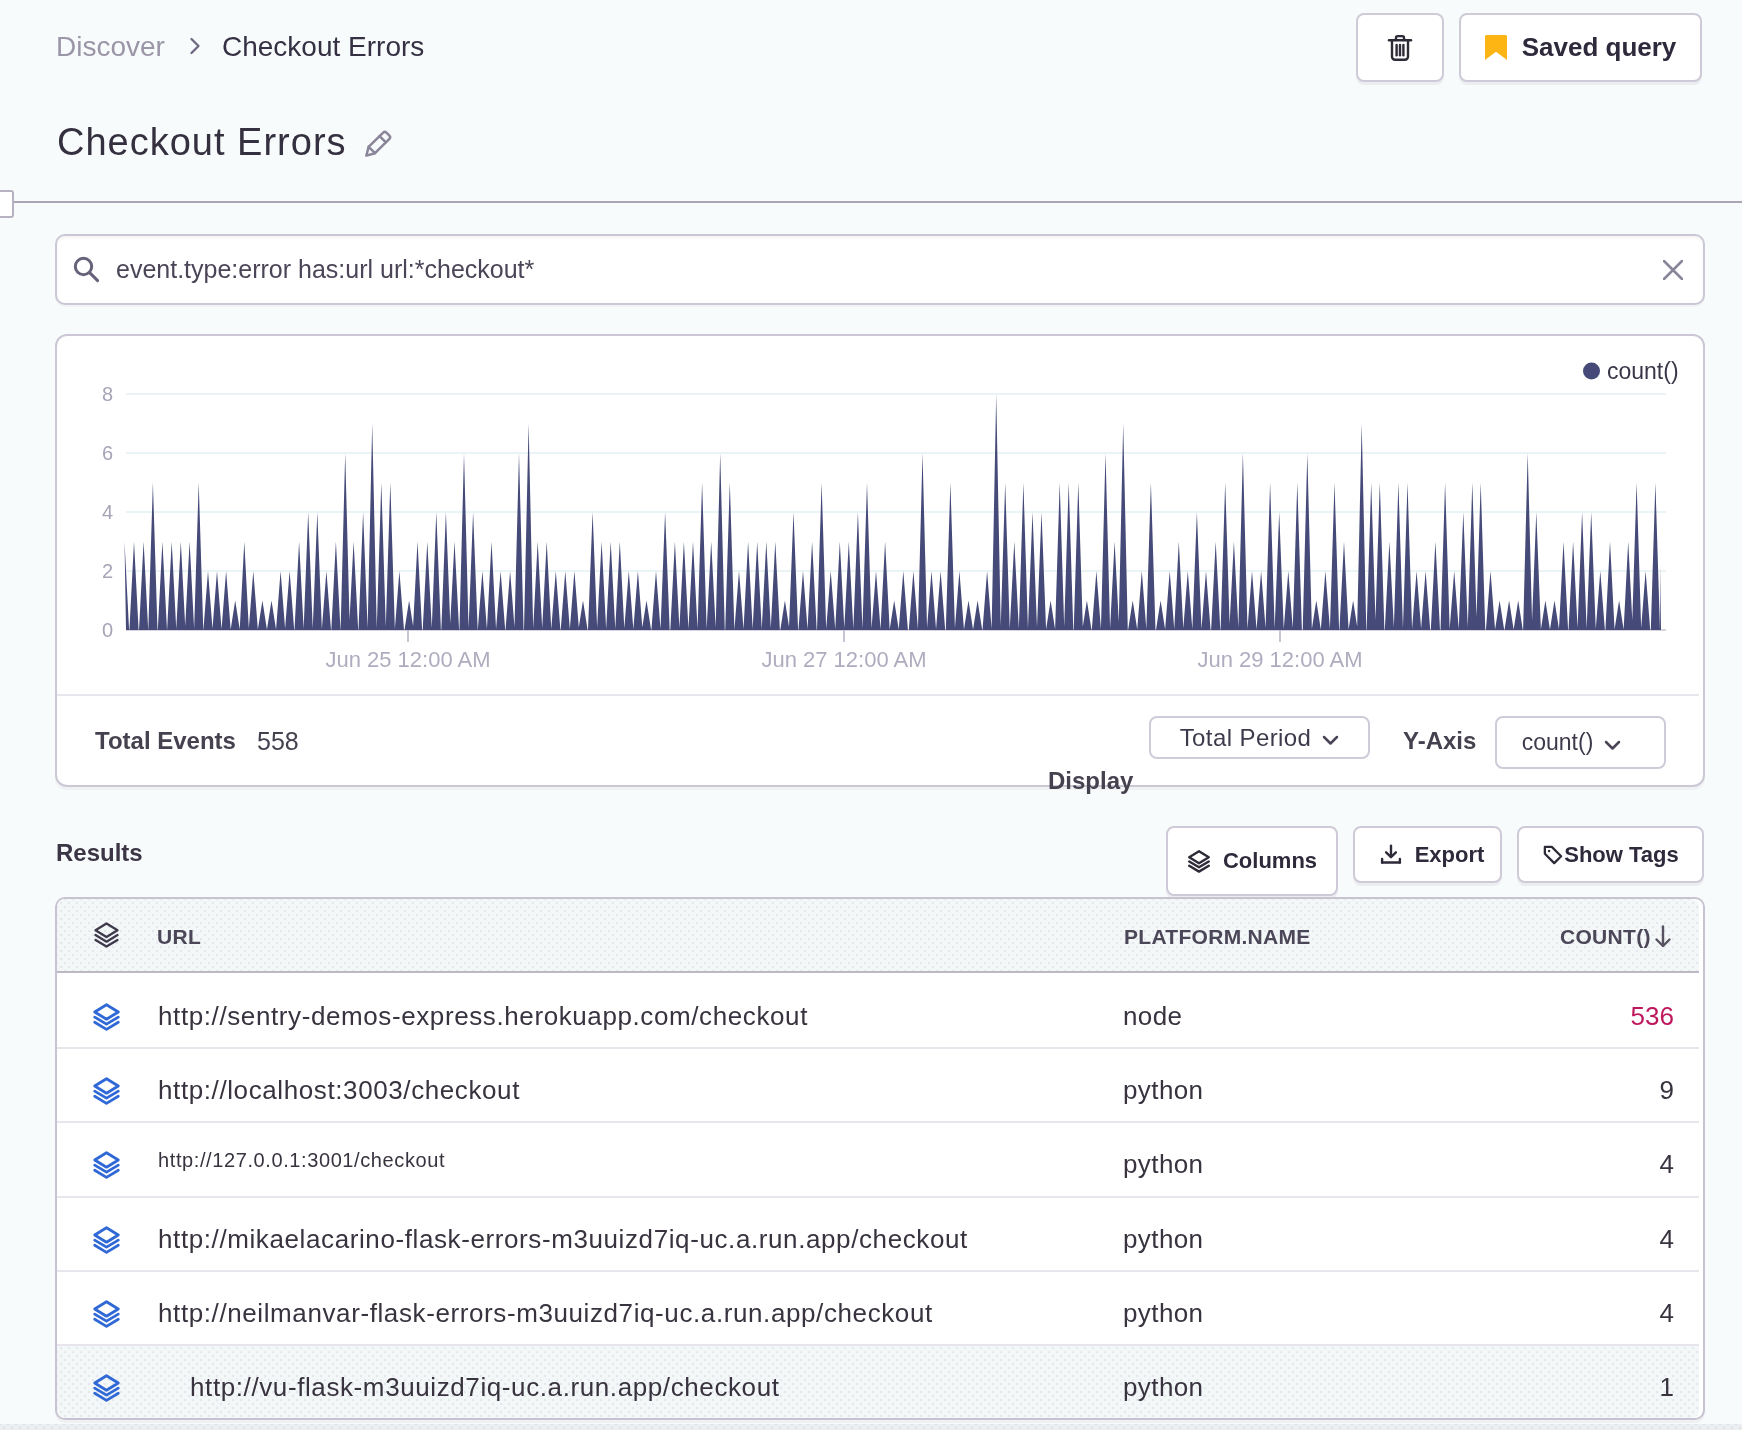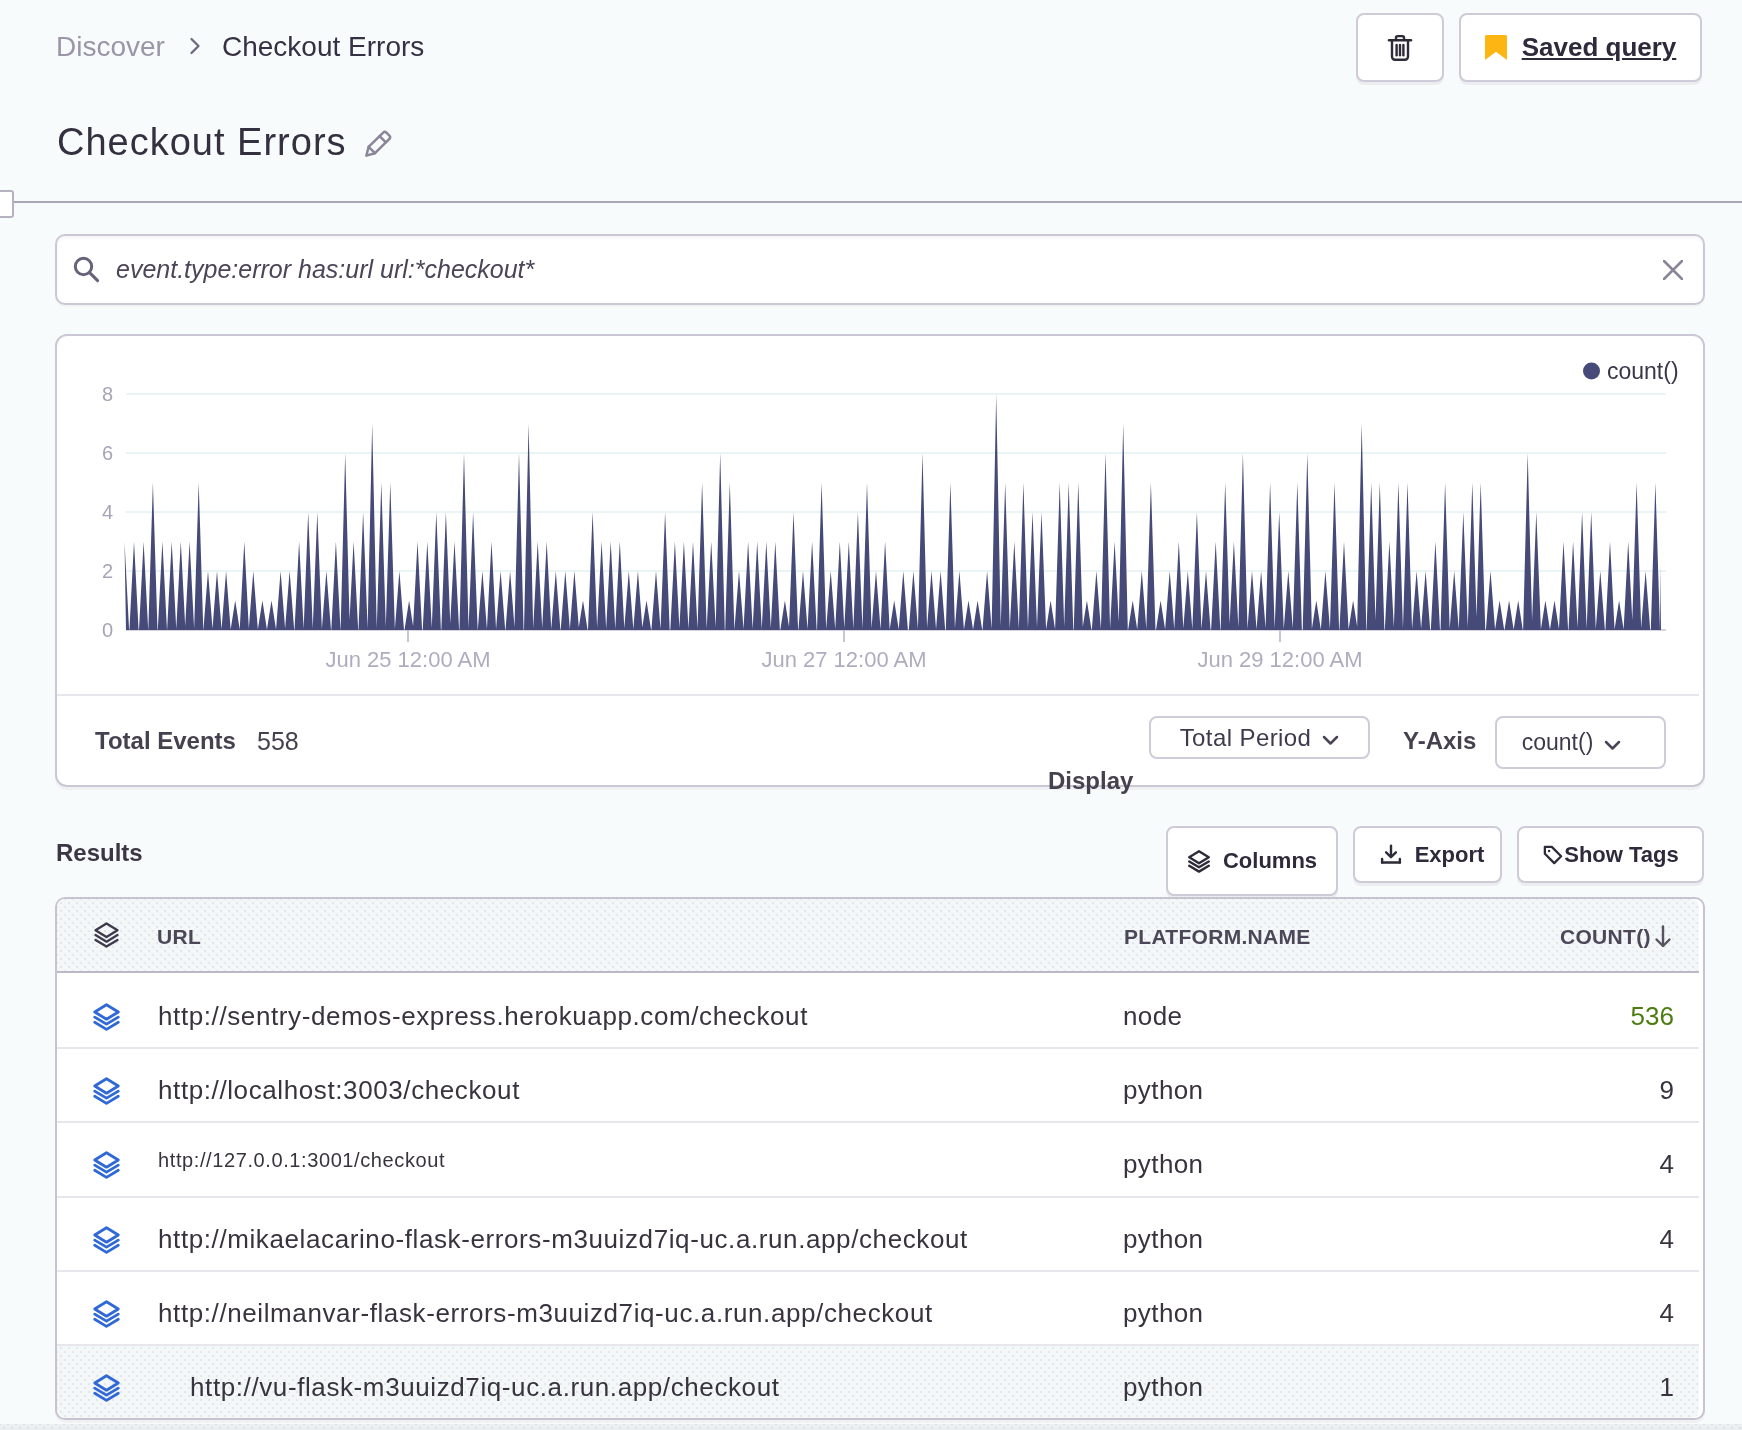--- a/index.html
+++ b/index.html
@@ -21,42 +21,42 @@
       <g fill="none" stroke="#2e2a38" stroke-width="2.4" stroke-linecap="round" stroke-linejoin="round">
         <path d="M4 8.2 H26"></path>
         <path d="M11 8 V5.7 a1.6 1.6 0 0 1 1.6 -1.6 h4.8 a1.6 1.6 0 0 1 1.6 1.6 V8"></path>
         <path d="M7 8.2 V24.8 a3 3 0 0 0 3 3 h10 a3 3 0 0 0 3 -3 V8.2"></path>
         <path d="M11.6 13 v10.2"></path>
         <path d="M15 13 v10.2"></path>
         <path d="M18.4 13 v10.2"></path>
       </g>
     </svg>
   </div>
-<div class="btn abs" style="left:1459px;top:13px;width:243px;height:69px;text-decoration:underline;">
+<div class="btn abs" style="left:1459px;top:13px;width:243px;height:69px;">
     <svg width="22" height="26" viewBox="0 0 22 26" style="margin-right:15px;">
       <path d="M1.5 0 H20.5 A1.5 1.5 0 0 1 22 1.5 V25 L11 16.8 L0 25 V1.5 A1.5 1.5 0 0 1 1.5 0 Z" fill="#fcb512"></path>
     </svg>
     <span style="font-size:26px;">Saved query</span>
   </div>
 <div class="abs" style="left:57px;top:121px;font-size:38px;letter-spacing:1px;color:#35303f;">Checkout Errors</div>
 <svg class="abs" style="left:362px;top:128px;" width="32" height="32" viewBox="0 0 32 32">
     <g fill="none" stroke="#8a8599" stroke-width="2.5" stroke-linejoin="round" stroke-linecap="round">
       <path d="M21.2 4.6 a2.3 2.3 0 0 1 3.2 0 l3 3 a2.3 2.3 0 0 1 0 3.2 L13 25.2 l-8.6 2.4 2.2 -8.8 Z"></path>
       <path d="M17.6 8.2 l6.2 6.2"></path>
       <path d="M6.6 18.8 l6.4 6.4"></path>
     </g>
   </svg>
 <div class="abs" style="left:0;top:201px;width:1742px;height:2px;background:#aaa5b5;"></div>
 <div class="abs" style="left:-12px;top:190px;width:22px;height:24px;background:#fff;border:2px solid #b7b2c1;border-radius:3px;"></div>
 <div class="abs" style="left:55px;top:234px;width:1646px;height:67px;border-radius:10px;background:#fff;border:2px solid #ccc7d5;box-shadow:inset 0 2px 3px rgba(70,60,100,0.06), 0 2px 0 rgba(70,60,100,0.04);display:flex;align-items:center;">
     <svg style="margin-left:15px;" width="29" height="29" viewBox="0 0 29 29">
       <circle cx="11.5" cy="11.5" r="8.2" fill="none" stroke="#67617a" stroke-width="3"></circle>
       <path d="M17.6 17.6 L25.6 25.6" stroke="#67617a" stroke-width="3" stroke-linecap="round"></path>
     </svg>
-    <span style="margin-left:15px;font-size:25px;color:#4b4557;font-style:italic;">event.type:error has:url url:*checkout*</span>
+    <span style="margin-left:15px;font-size:25px;color:#4b4557;">event.type:error has:url url:*checkout*</span>
     <svg style="position:absolute;right:20px;top:24px;" width="20" height="20" viewBox="0 0 20 20">
       <path d="M1 1 L19 19 M19 1 L1 19" stroke="#8b8599" stroke-width="2.6" stroke-linecap="round"></path>
     </svg>
   </div>
 <div class="abs" style="left:55px;top:334px;width:1646px;height:449px;border-radius:12px;background:#fff;border:2px solid #ccc7d5;box-shadow:0 3px 0 rgba(70,60,100,0.05);"></div>
 <div class="abs" style="left:57px;top:694px;width:1642px;height:2px;background:#e8e5ed;"></div>
 <svg class="abs" style="left:57px;top:336px;" width="1644" height="356" viewBox="57 336 1644 356">
     <line x1="126" y1="394" x2="1666" y2="394" stroke="#eaf4f7" stroke-width="2"></line>
     <line x1="126" y1="453" x2="1666" y2="453" stroke="#eaf4f7" stroke-width="2"></line>
     <line x1="126" y1="512" x2="1666" y2="512" stroke="#eaf4f7" stroke-width="2"></line>
@@ -144,21 +144,21 @@
   </svg>
 <div class="abs" style="left:92px;top:1002px;"><svg width="29" height="29" viewBox="0 0 28 28">
       <g fill="none" stroke="#3069d6" stroke-width="2.7" stroke-linejoin="round" stroke-linecap="round">
         <path d="M14 2.6 L25.4 9.6 L14 16.6 L2.6 9.6 Z"></path>
         <path d="M2.6 14.6 L14 21.4 L25.4 14.6"></path>
         <path d="M2.6 19.6 L14 26.4 L25.4 19.6"></path>
       </g>
     </svg></div>
 <div class="abs" style="left:158px;top:1001px;font-size:26px;letter-spacing:0.6px;color:#38333f;">http://sentry-demos-express.herokuapp.com/checkout</div>
 <div class="abs" style="left:1123px;top:1001px;font-size:26px;letter-spacing:0.4px;color:#38333f;">node</div>
-<div class="abs" style="left:1674px;top:1001px;font-size:26px;color:#4d7c0f;transform:translateX(-100%);">536</div>
+<div class="abs" style="left:1674px;top:1001px;font-size:26px;color:#be185d;transform:translateX(-100%);">536</div>
 <div class="abs" style="left:57px;top:1047px;width:1642px;height:2px;background:#e8e5ec;"></div>
 <div class="abs" style="left:92px;top:1076px;"><svg width="29" height="29" viewBox="0 0 28 28">
       <g fill="none" stroke="#3069d6" stroke-width="2.7" stroke-linejoin="round" stroke-linecap="round">
         <path d="M14 2.6 L25.4 9.6 L14 16.6 L2.6 9.6 Z"></path>
         <path d="M2.6 14.6 L14 21.4 L25.4 14.6"></path>
         <path d="M2.6 19.6 L14 26.4 L25.4 19.6"></path>
       </g>
     </svg></div>
 <div class="abs" style="left:158px;top:1075px;font-size:26px;letter-spacing:0.6px;color:#38333f;">http://localhost:3003/checkout</div>
 <div class="abs" style="left:1123px;top:1075px;font-size:26px;letter-spacing:0.4px;color:#38333f;">python</div>

